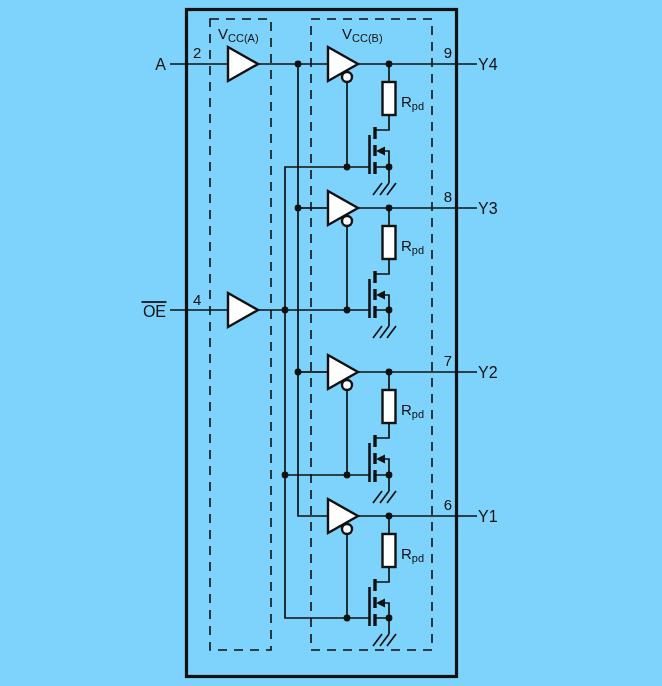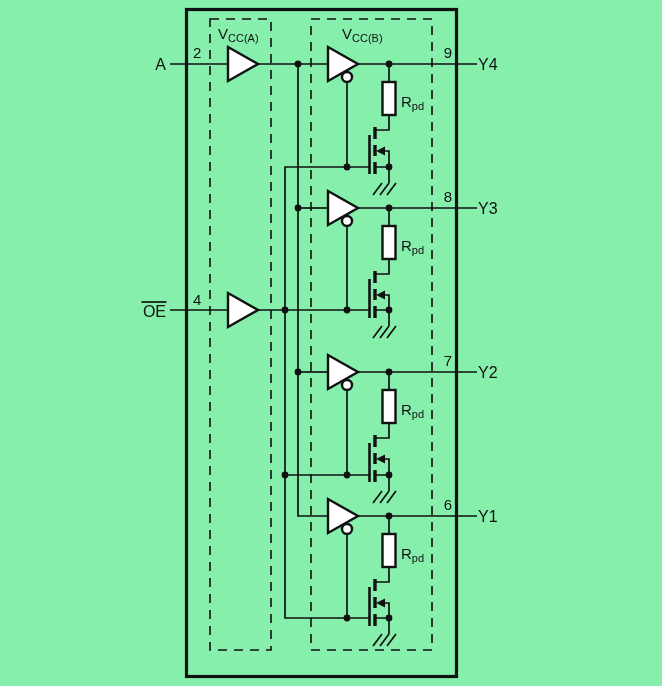--- a/index.html
+++ b/index.html
@@ -1,16 +1,16 @@
 <!DOCTYPE html>
 <html><head>
 <meta charset="utf-8">
 <style>
   html,body{margin:0;padding:0;background:#fff;}
-  .stage{position:relative;width:662px;height:686px;background:#86efac;overflow:hidden;
+  .stage{position:relative;width:662px;height:686px;background:#7dd3fc;overflow:hidden;
          font-family:"Liberation Sans",sans-serif;}
   svg{display:block}
   
   .w{stroke:#111;stroke-width:1.7;fill:none;}
   .w2{stroke:#111;stroke-width:2.6;fill:none;}
   .w3{stroke:#111;stroke-width:3.4;fill:none;}
   .comp{stroke:#111;stroke-width:2.4;fill:#fff;}
   .dash{stroke:#111;stroke-width:1.6;fill:none;stroke-dasharray:9 7;}
   .dot{fill:#111;stroke:none;}
   .arrow{fill:#111;stroke:none;}

